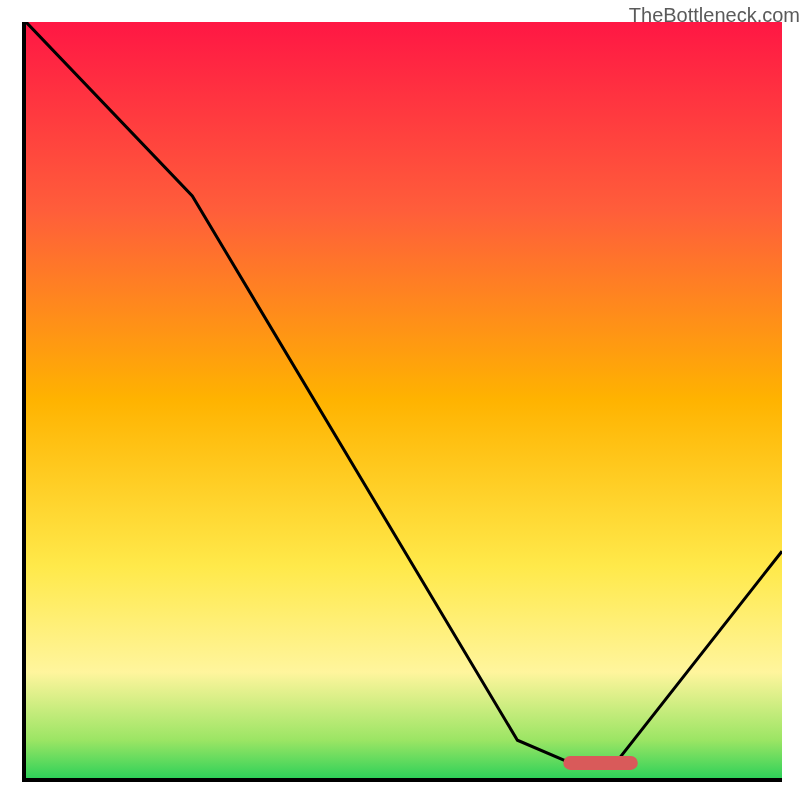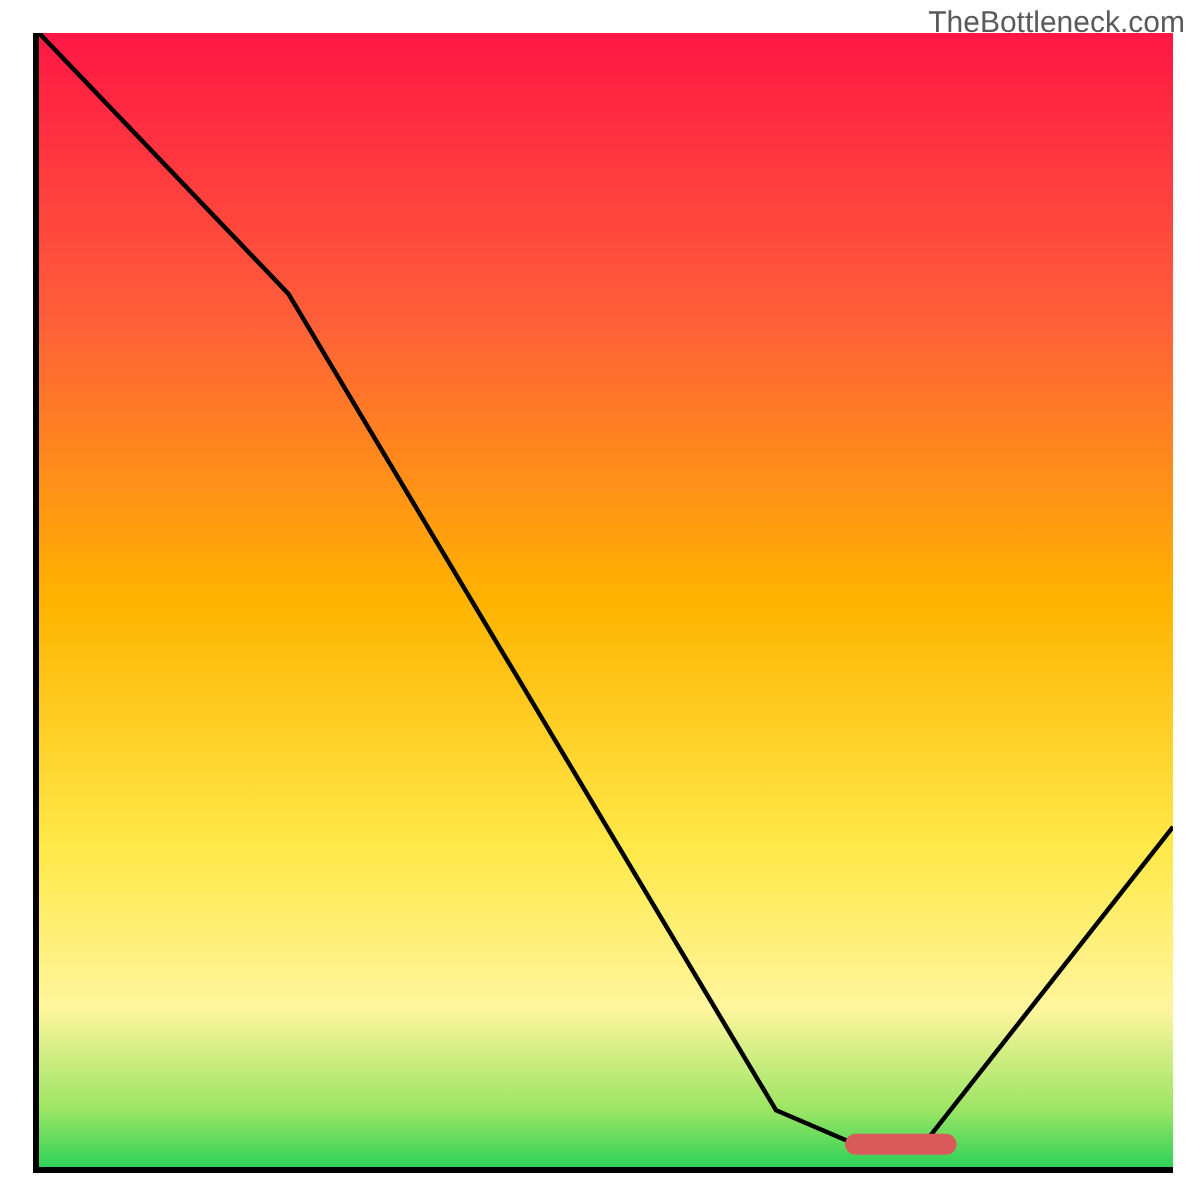--- a/index.html
+++ b/index.html
@@ -7,21 +7,21 @@
     padding: 0;
     width: 800px;
     height: 800px;
     position: relative;
     font-family: Arial, sans-serif;
     background: #ffffff;
   }
   .watermark {
     position: absolute;
     top: 4px;
-    right: 10px;
+    right: 0;
     color: #5a5a5a;
     font-size: 20px;
     font-weight: 500;
     z-index: 10;
   }
   .chart-area {
     position: absolute;
     left: 22px;
     top: 22px;
     width: 760px;

